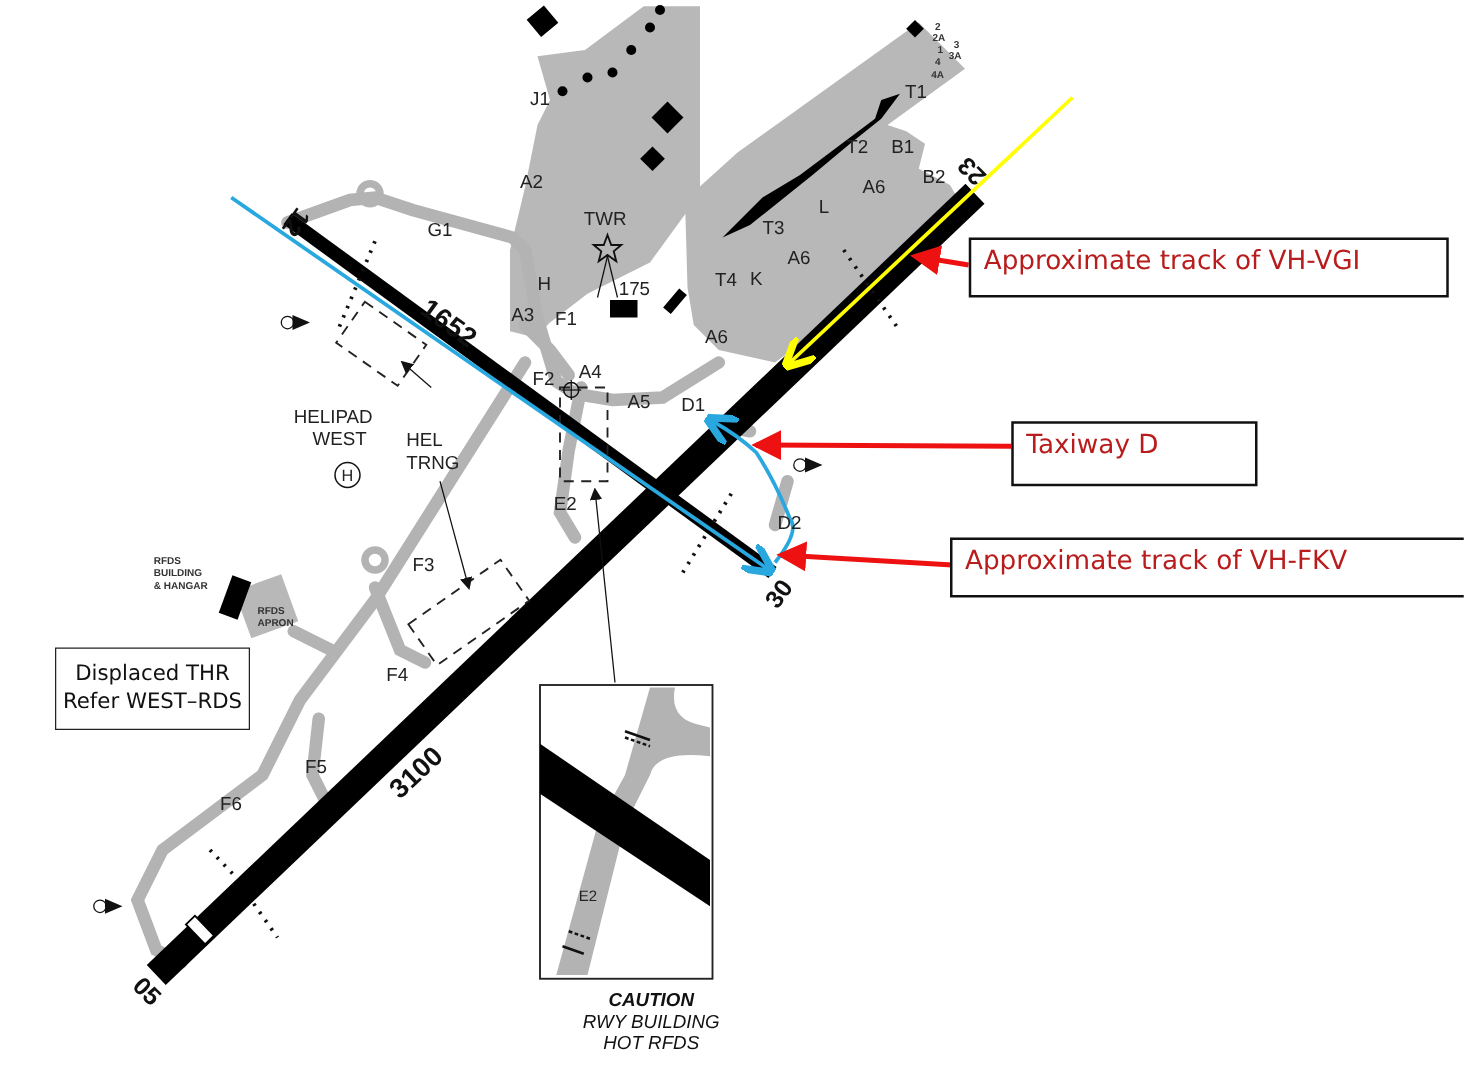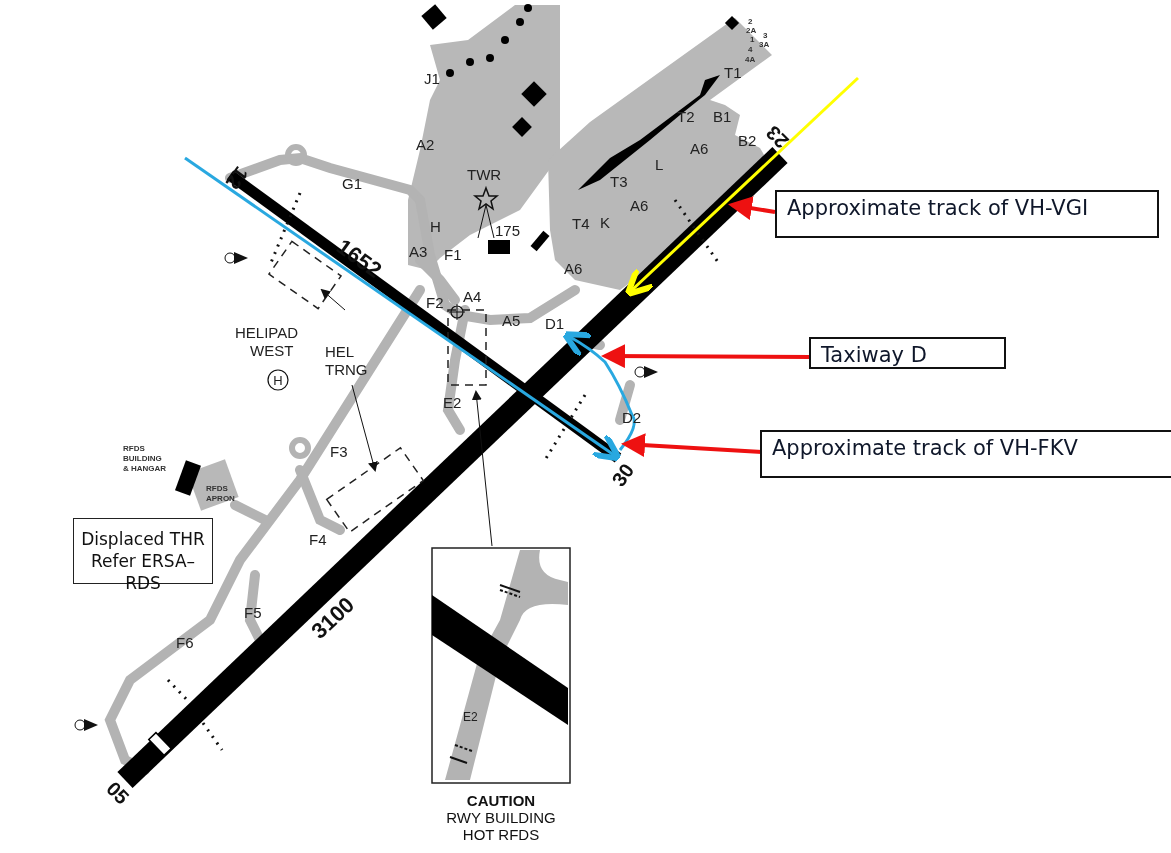--- a/index.html
+++ b/index.html
@@ -2,21 +2,21 @@
 <html><head>
 <meta charset="utf-8">
 <style>
   html,body{margin:0;padding:0;background:#ffffff;}
   body{width:1171px;height:853px;position:relative;overflow:hidden;font-family:"Liberation Sans",sans-serif;}
   svg{position:absolute;left:0;top:0;}
   .lbl{font-family:"Liberation Sans",sans-serif;font-size:15px;fill:#222;}
   .lbl-sm{font-family:"Liberation Sans",sans-serif;font-size:8px;fill:#333;font-weight:bold;}
   .rwylen{font-family:"Liberation Sans",sans-serif;font-size:22px;font-weight:bold;fill:#111;}
   .rwyend{font-family:"Liberation Sans",sans-serif;font-size:20px;font-weight:bold;fill:#111;}
-  .callout{position:absolute;border:2px solid #111;background:#fff;font-family:"DejaVu Sans",sans-serif;font-size:21px;color:#0f172a;padding:4px 10px;white-space:nowrap;box-sizing:border-box;}
+  .callout{position:absolute;border:2px solid #111;background:#fff;font-family:"DejaVu Sans",sans-serif;font-size:21px;color:#b91c1c;padding:4px 10px;white-space:nowrap;box-sizing:border-box;}
   .note{position:absolute;border:1.5px solid #222;background:#fff;font-family:"DejaVu Sans",sans-serif;font-size:17px;color:#111;text-align:center;line-height:22px;box-sizing:border-box;}
   .caution{position:absolute;text-align:center;font-family:"Liberation Sans",sans-serif;font-size:15px;color:#111;line-height:17px;}
   .caution b{font-weight:bold;}
 </style>
 </head>
 <body>
 
 <svg width="1171" height="853" viewBox="0 0 1171 853">
   <defs>
     <marker id="blk" markerWidth="10" markerHeight="10" refX="8" refY="5" orient="auto">
@@ -199,26 +199,26 @@
     <path d="M520,550 L540,550 Q535,575 560,580 L568,582 L568,605 Q525,600 520,620 L500,660 L470,780 L445,780 L478,660 L500,620 Z" fill="#b3b3b3"></path>
     <polygon points="432,595 568,688 568,725 432,635" fill="#000"></polygon>
     <line x1="500" y1="590" x2="520" y2="597" stroke="#111" stroke-width="2" stroke-dasharray="3 2"></line>
     <line x1="500" y1="585" x2="520" y2="592" stroke="#111" stroke-width="2"></line>
     <line x1="455" y1="745" x2="472" y2="751" stroke="#111" stroke-width="2" stroke-dasharray="3 2"></line>
     <line x1="450" y1="757" x2="467" y2="763" stroke="#111" stroke-width="2"></line>
     <text class="lbl" x="463" y="721" style="font-size:12px">E2</text>
   </g>
 </svg>
 
-<div class="caution" style="left:410px;top:792px;width:182px;">
+<div class="caution" style="left:430px;top:792px;width:182px;font-style:italic;">
   <div><b>CAUTION</b></div>
   <div>RWY BUILDING</div>
   <div>HOT RFDS</div>
 </div>
 
-<div class="note" style="left:44px;top:518px;width:140px;height:66px;padding-top:9px;margin-left:29px;">
+<div class="note" style="left:44px;top:518px;width:156px;height:66px;padding-top:9px;">
   <div>Displaced THR</div>
-  <div>Refer ERSA–RDS</div>
+  <div>Refer WEST–RDS</div>
 </div>
 
 <div class="callout" style="left:775px;top:190px;width:384px;height:48px;">Approximate track of VH-VGI</div>
-<div class="callout" style="left:809px;top:337px;width:197px;height:32px;">Taxiway D</div>
+<div class="callout" style="left:809px;top:337px;width:197px;height:52px;">Taxiway D</div>
 <div class="callout" style="left:760px;top:430px;width:460px;height:48px;">Approximate track of VH-FKV</div>
 
 </body></html>

